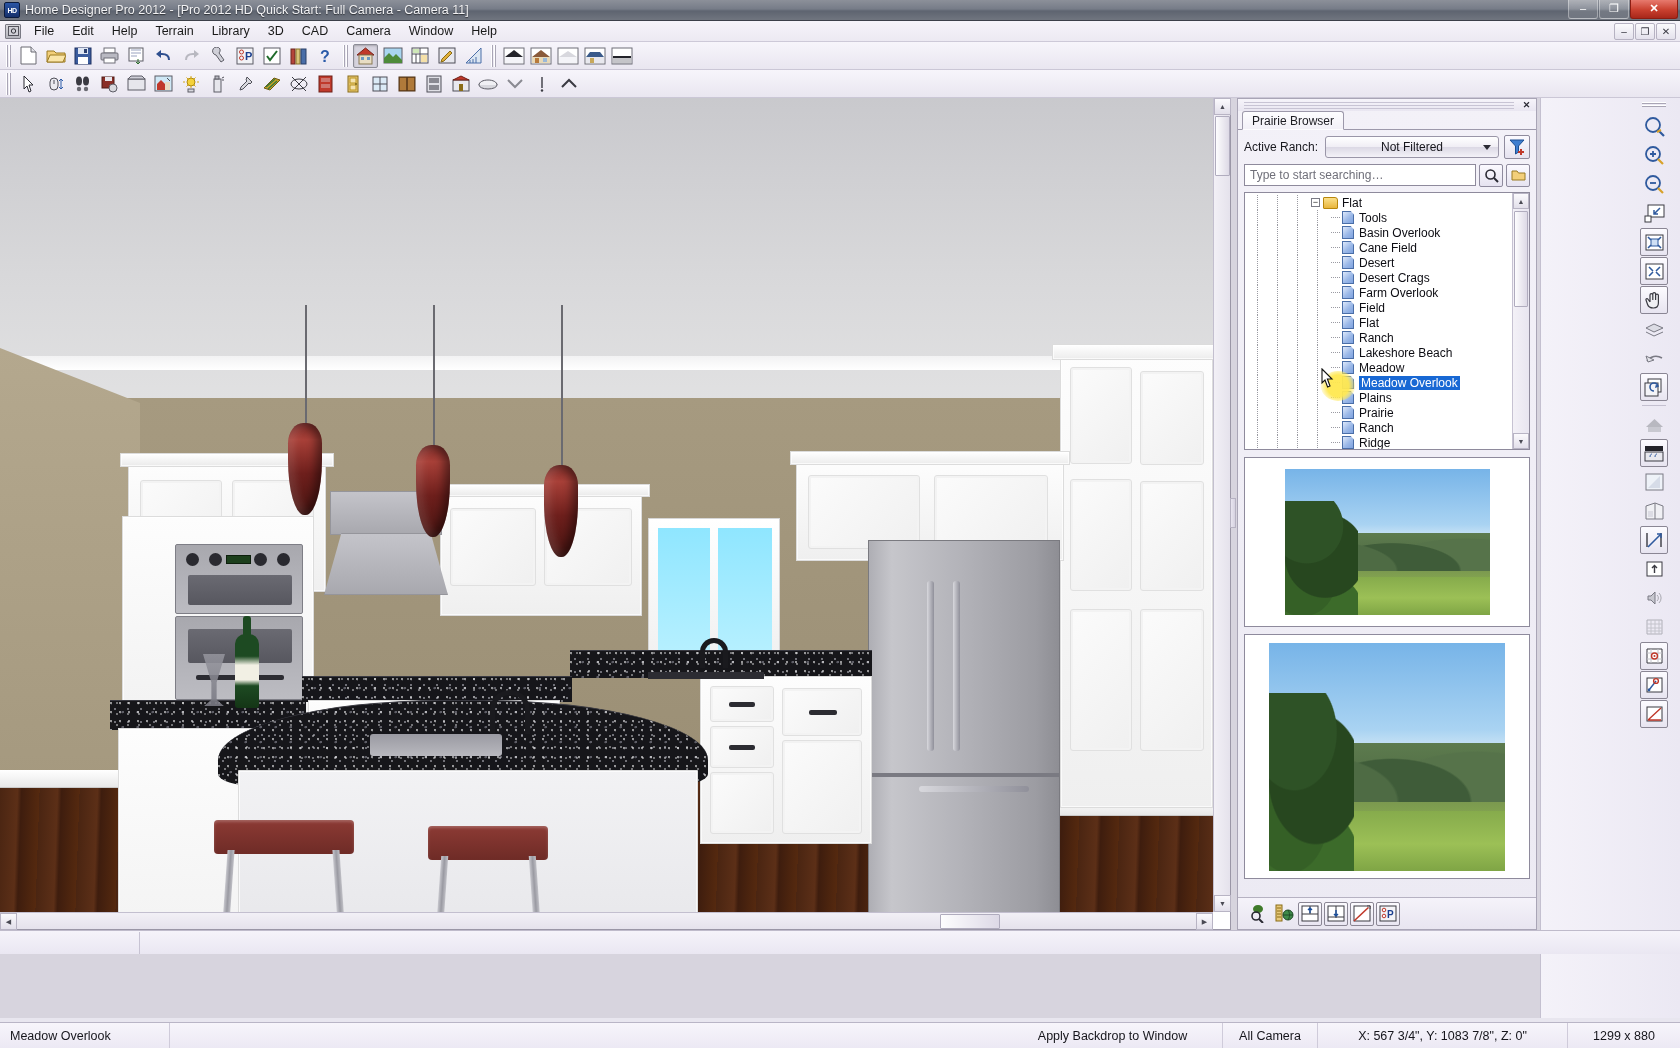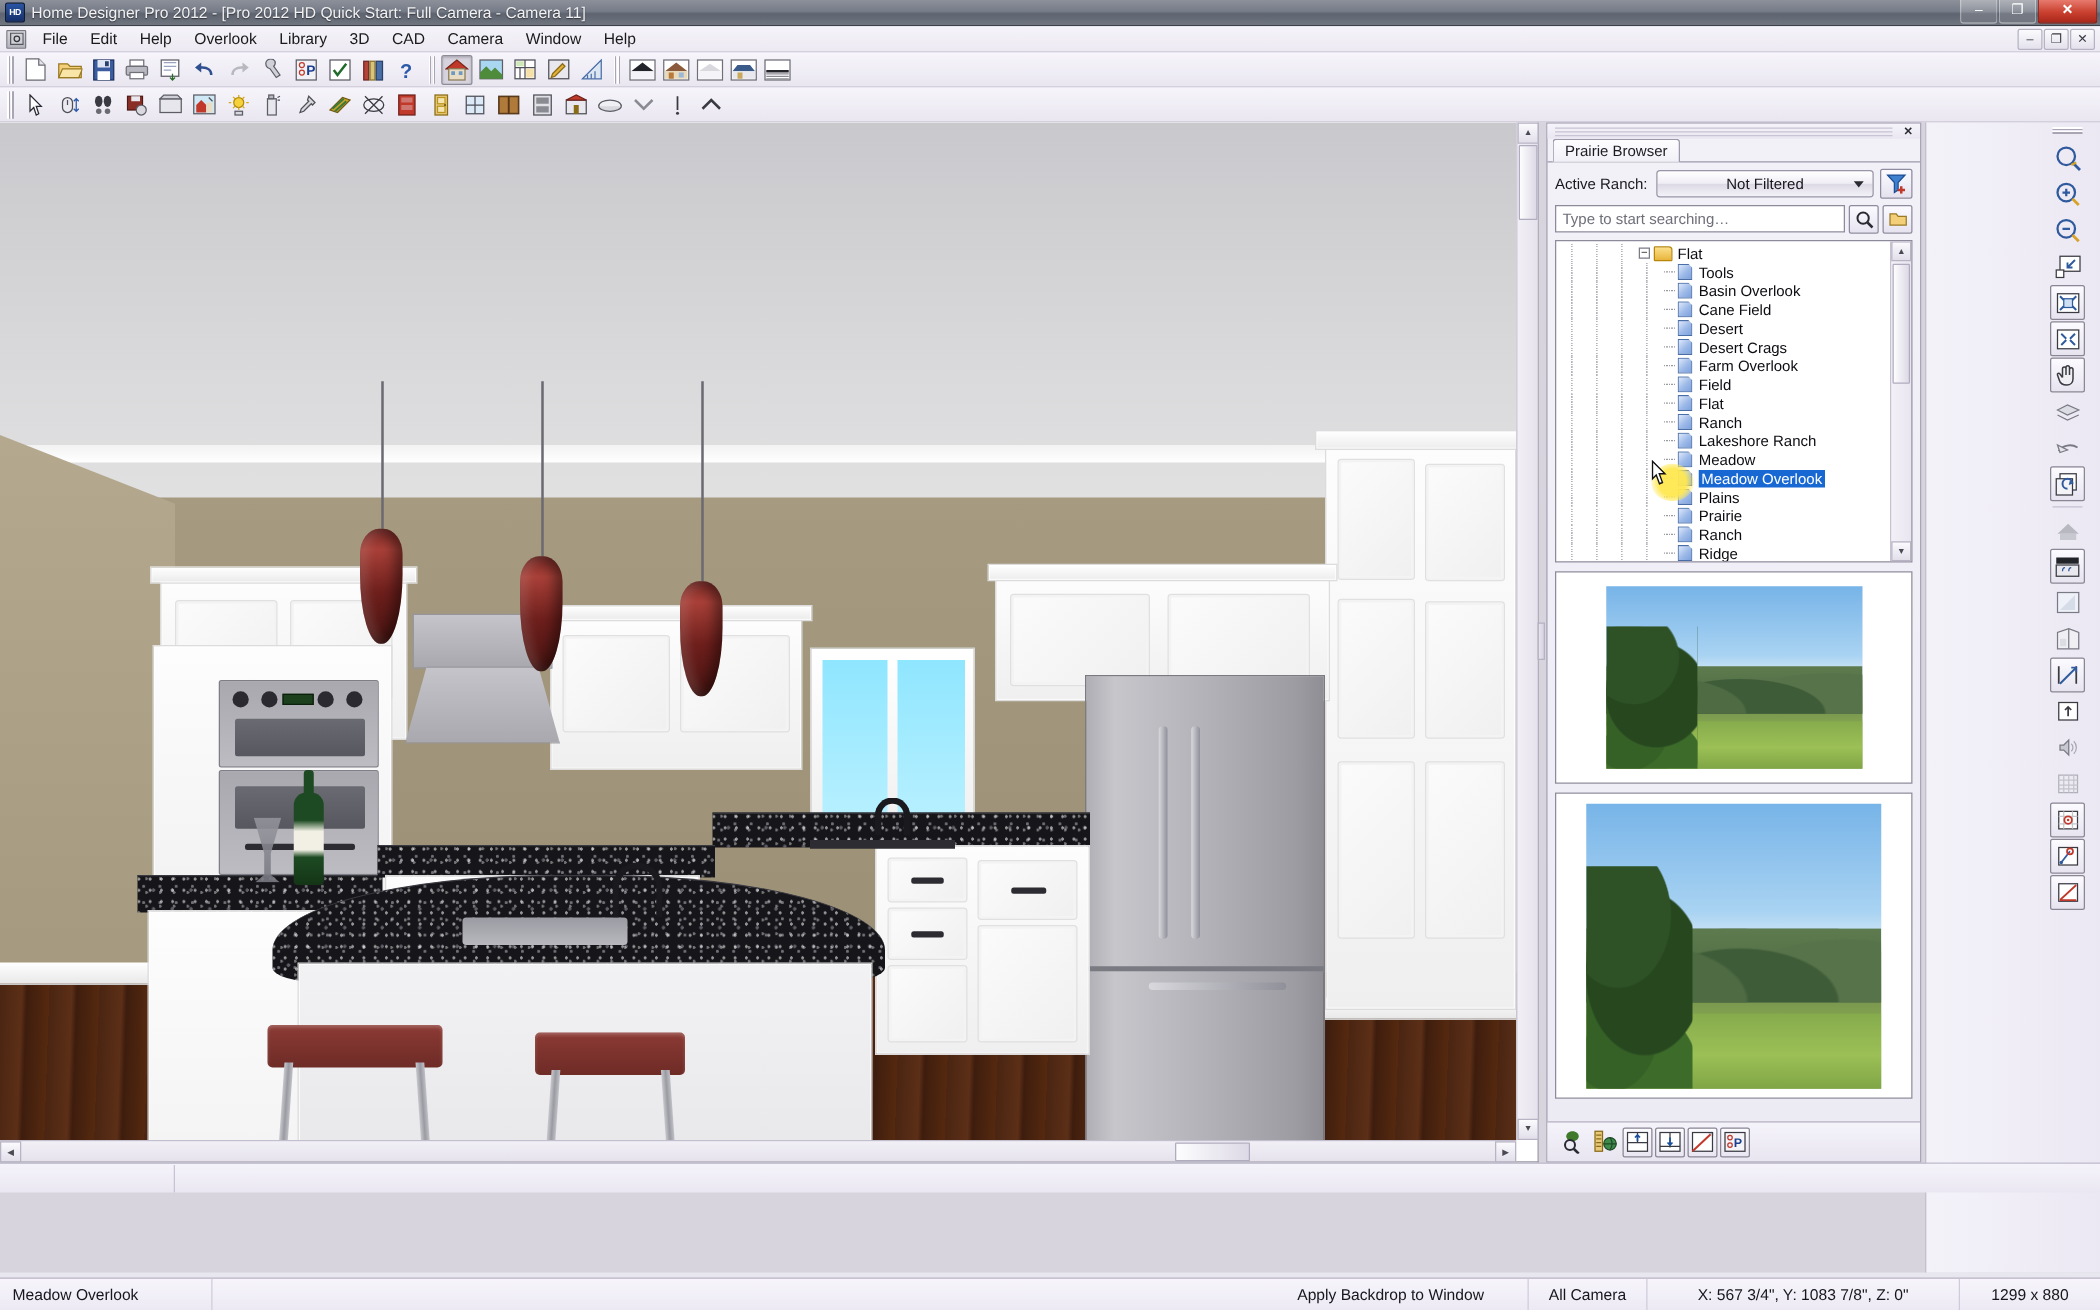--- a/index.html
+++ b/index.html
@@ -442,21 +442,21 @@
   <div class="menubar">
     <div class="mdi-icon">
       <svg width="11" height="10" viewBox="0 0 11 10">
           <rect x="0.5" y="0.5" width="10" height="9" fill="#cfcfd6" stroke="#55555e"></rect>
           <circle cx="5.5" cy="5" r="2.2" fill="none" stroke="#33333a"></circle>
         </svg>
     </div>
     <div class="menu-item">File</div>
     <div class="menu-item">Edit</div>
     <div class="menu-item">Help</div>
-    <div class="menu-item">Overlook</div>
+    <div class="menu-item">Terrain</div>
     <div class="menu-item">Library</div>
     <div class="menu-item">3D</div>
     <div class="menu-item">CAD</div>
     <div class="menu-item">Camera</div>
     <div class="menu-item">Window</div>
     <div class="menu-item">Help</div>
     <div class="mdi-controls">
       <div class="mdi-btn">–</div>
       <div class="mdi-btn">❐</div>
       <div class="mdi-btn">✕</div>
@@ -1060,21 +1060,21 @@
               </div>
               <div class="tnode">
                 <span class="indent child">
                   <span class="guide" style="left:8px"></span>
                   <span class="guide" style="left:28px"></span>
                   <span class="guide" style="left:48px"></span>
                   <span class="guide" style="left:68px"></span>
                 </span>
                 <span class="elbow"></span>
                 <span class="ico-file"></span>
-                <span class="label">Lakeshore Ranch</span>
+                <span class="label">Lakeshore Beach</span>
               </div>
               <div class="tnode">
                 <span class="indent child">
                   <span class="guide" style="left:8px"></span>
                   <span class="guide" style="left:28px"></span>
                   <span class="guide" style="left:48px"></span>
                   <span class="guide" style="left:68px"></span>
                 </span>
                 <span class="elbow"></span>
                 <span class="ico-file"></span>

